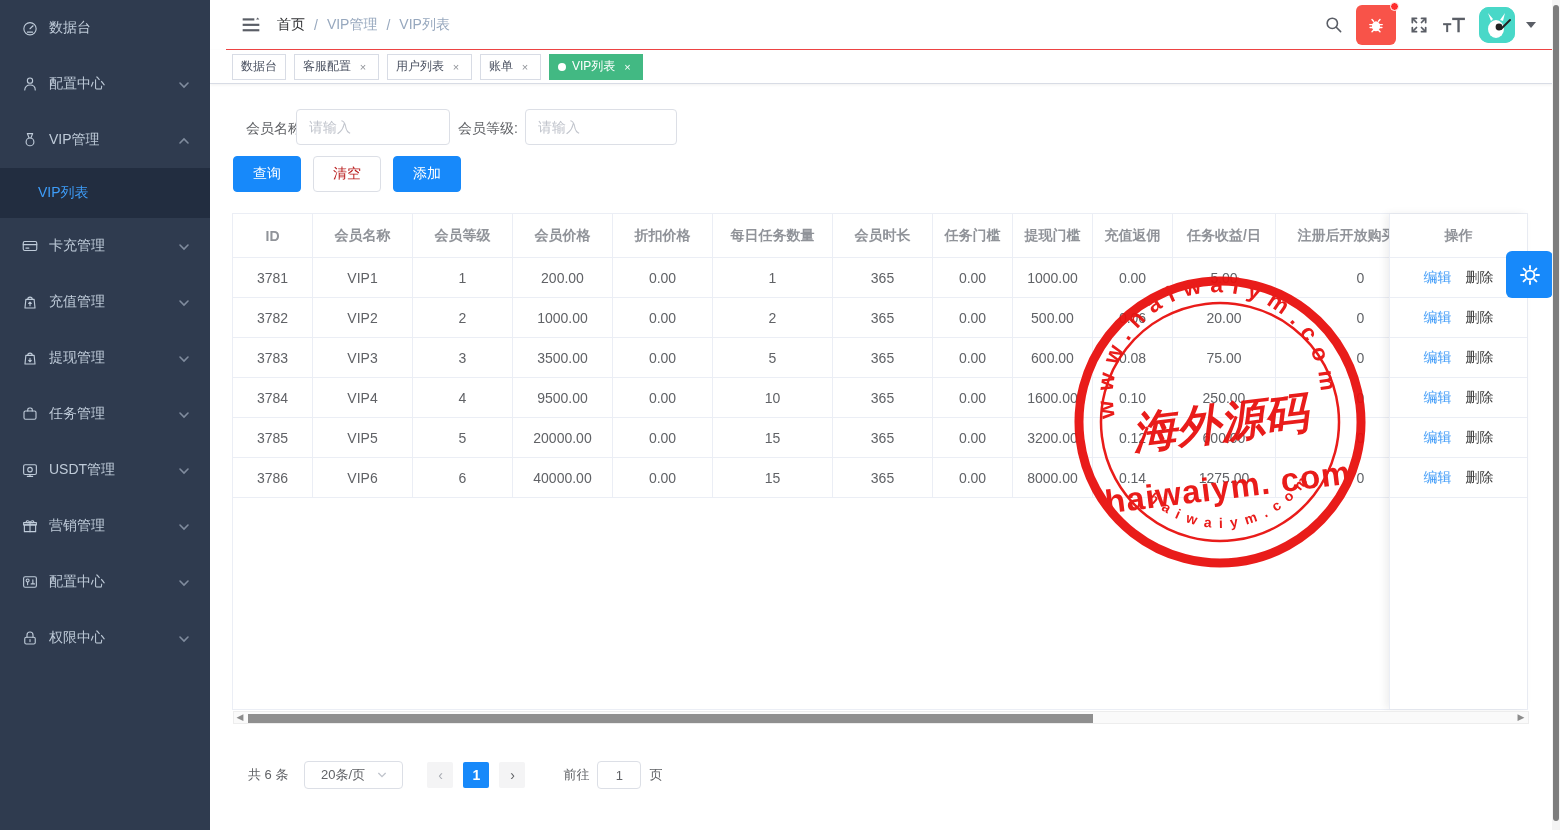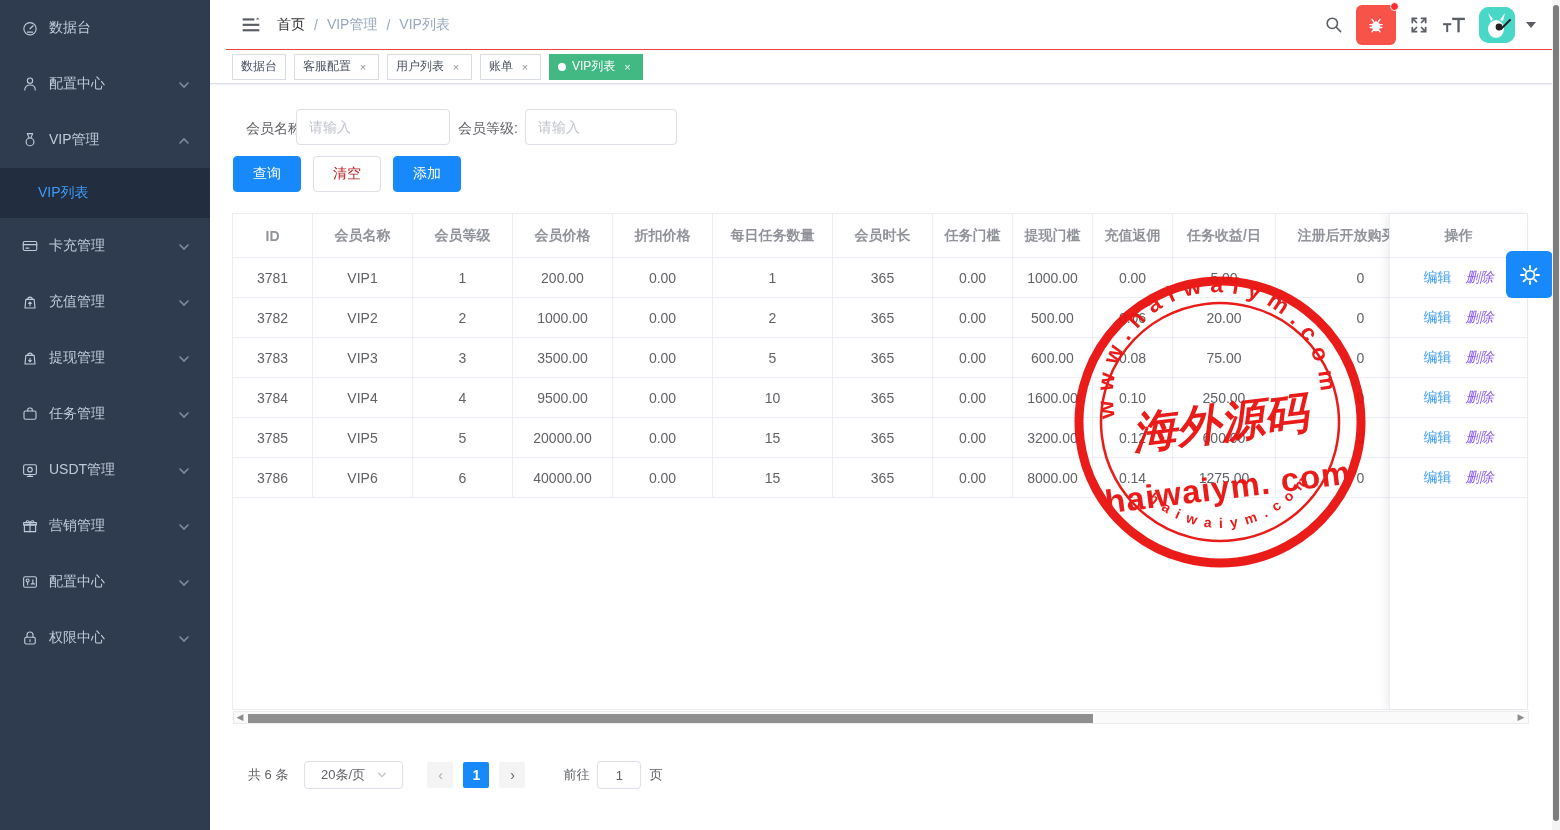--- a/index.html
+++ b/index.html
@@ -54,21 +54,21 @@
   .tbody .td { height:40px; color:#606266; border-bottom:1px solid #ebeef5; }
   .td { display:flex; align-items:center; justify-content:center; font-size:14px; border-right:1px solid #ebeef5; overflow:hidden; white-space:nowrap; flex:0 0 auto; }
   .td:last-child { border-right:none; }
   .c0{width:80px}.c1{width:100px}.c2{width:100px}.c3{width:100px}.c4{width:100px}.c5{width:120px}
   .c6{width:100px}.c7{width:80px}.c8{width:80px}.c9{width:80px}.c10{width:103px}.c11{width:170px}
   .cfill{flex:1 1 auto; border-right:none;}
   .opcol { position:absolute; right:0; top:0; bottom:0; width:138px; background:#fff; border-left:1px solid #ebeef5; box-shadow:-3px 0 8px rgba(0,0,0,.07); }
   .opcol .oph { height:44px; display:flex; align-items:center; justify-content:center; font-size:14px; font-weight:bold; color:#909399; border-bottom:1px solid #ebeef5; }
   .opcol .opr { height:40px; display:flex; align-items:center; justify-content:center; gap:14px; font-size:14px; border-bottom:1px solid #ebeef5; }
   .lnk-edit { color:#3f9bf8; cursor:pointer; }
-  .lnk-del { color:#8b5cf6; cursor:pointer;font-style:italic; }
+  .lnk-del { color:#404040; cursor:pointer; }
 
   
   .hscroll { position:absolute; left:233px; top:711px; width:1296px; height:13px; background:#fafafa; border:1px solid #ededed; display:flex; align-items:center; }
   .hs-arrow { width:12px; font-size:9px; color:#8c8c8c; text-align:center; line-height:11px; cursor:pointer; }
   .hs-thumb { position:absolute; left:14px; top:2px; width:845px; height:9px; background:#8f8f8f; cursor:pointer; }
   .hs-right { position:absolute; right:1px; }
 
   
   .pager { position:absolute; left:248px; top:761px; height:28px; display:flex; align-items:center; font-size:13px; color:#606266; }
   .pg-total { margin-right:16px; }

